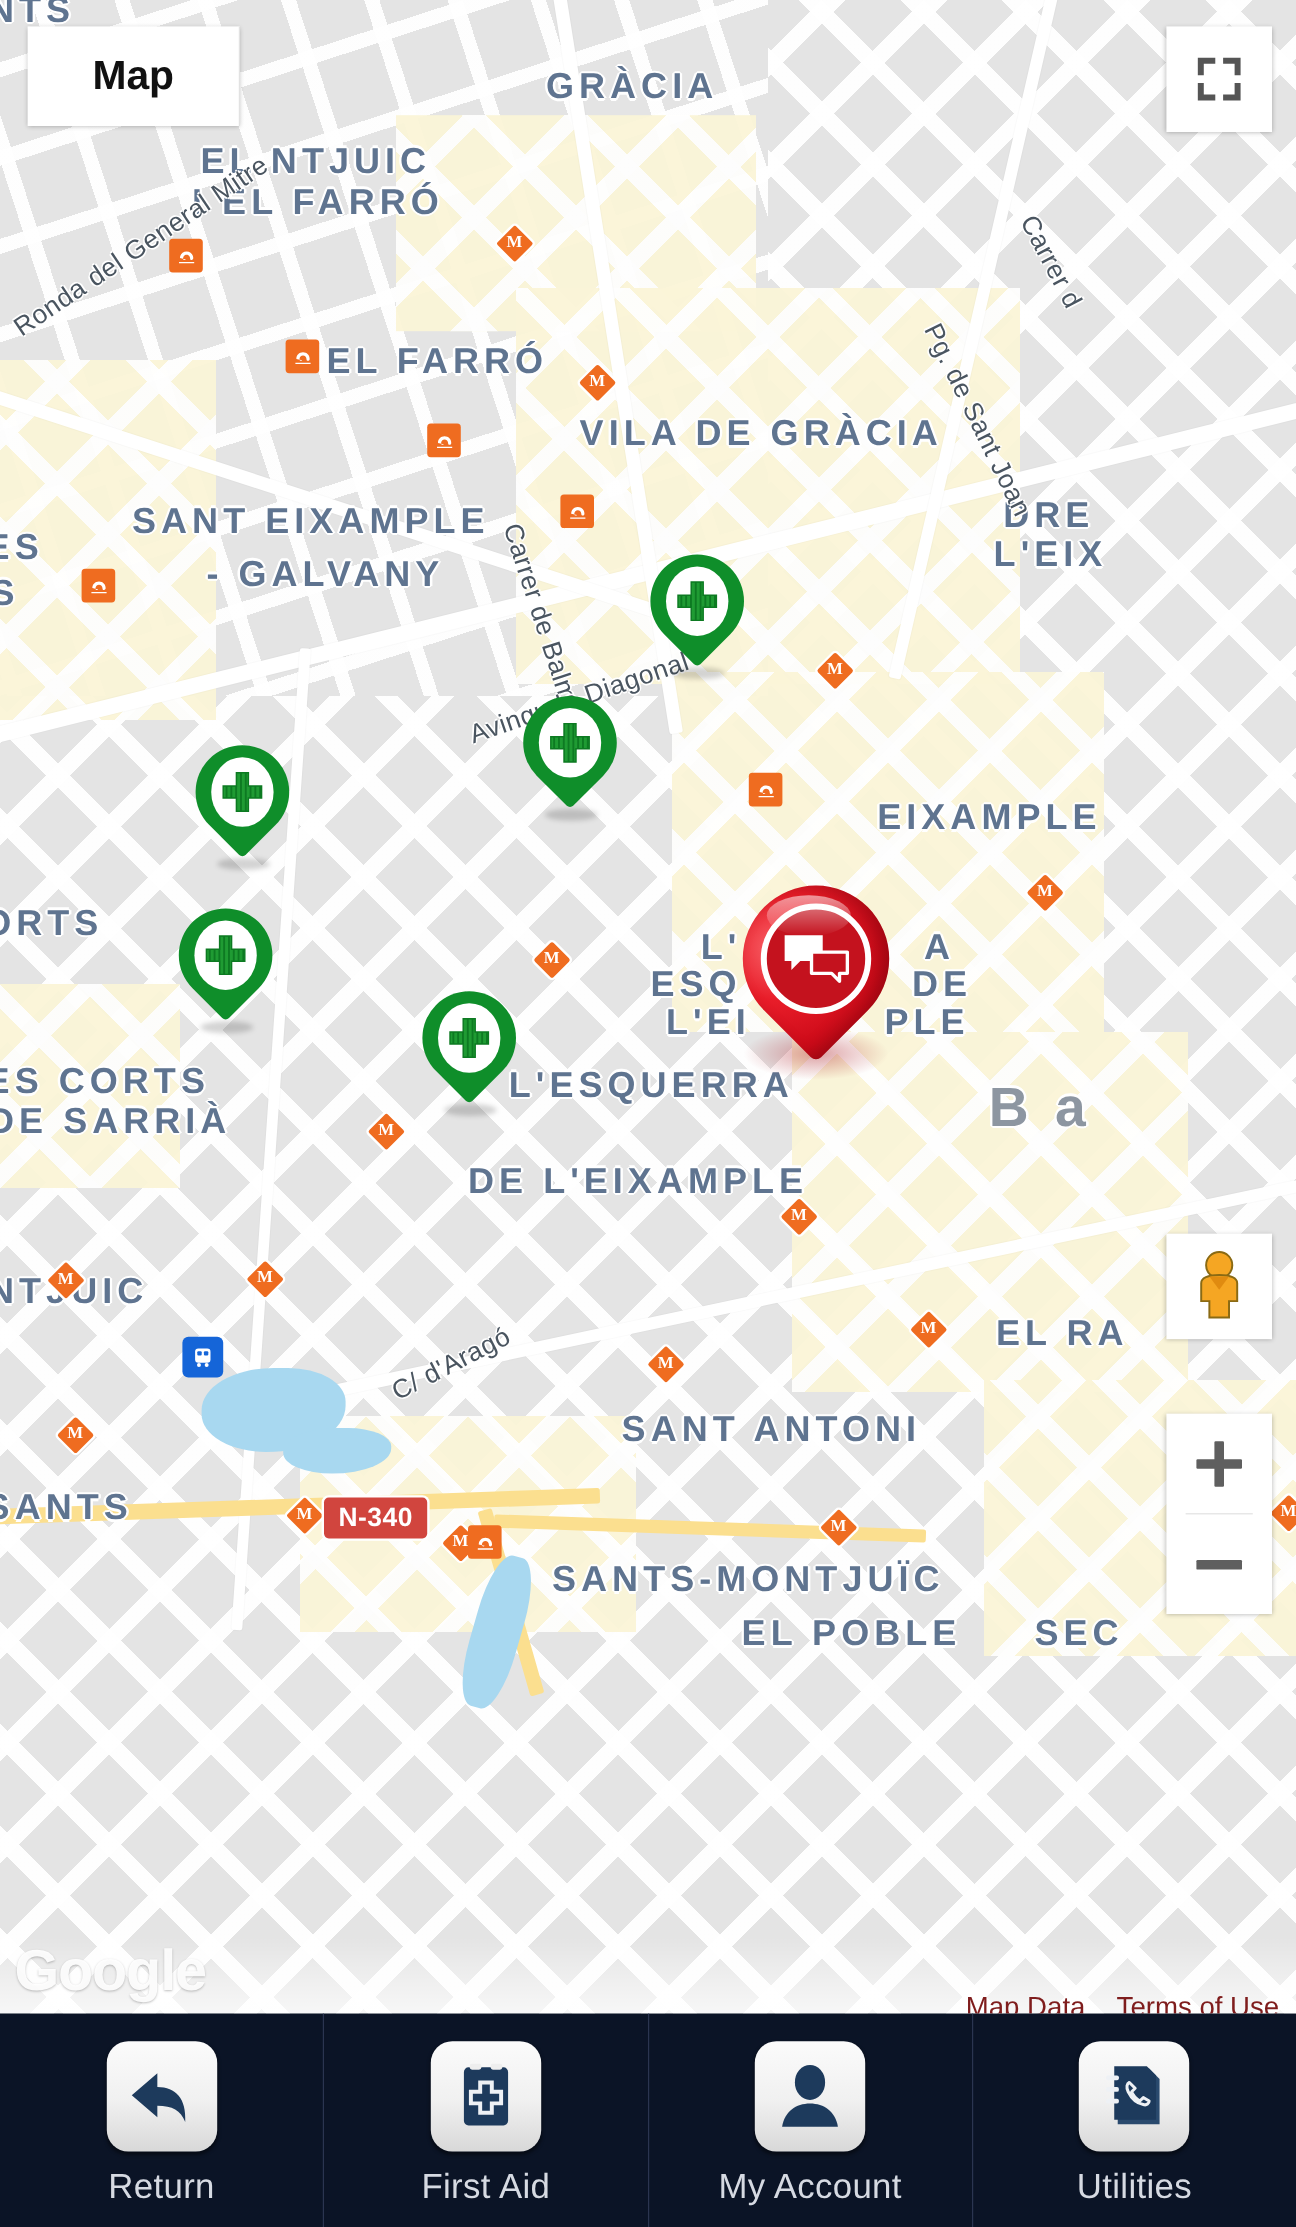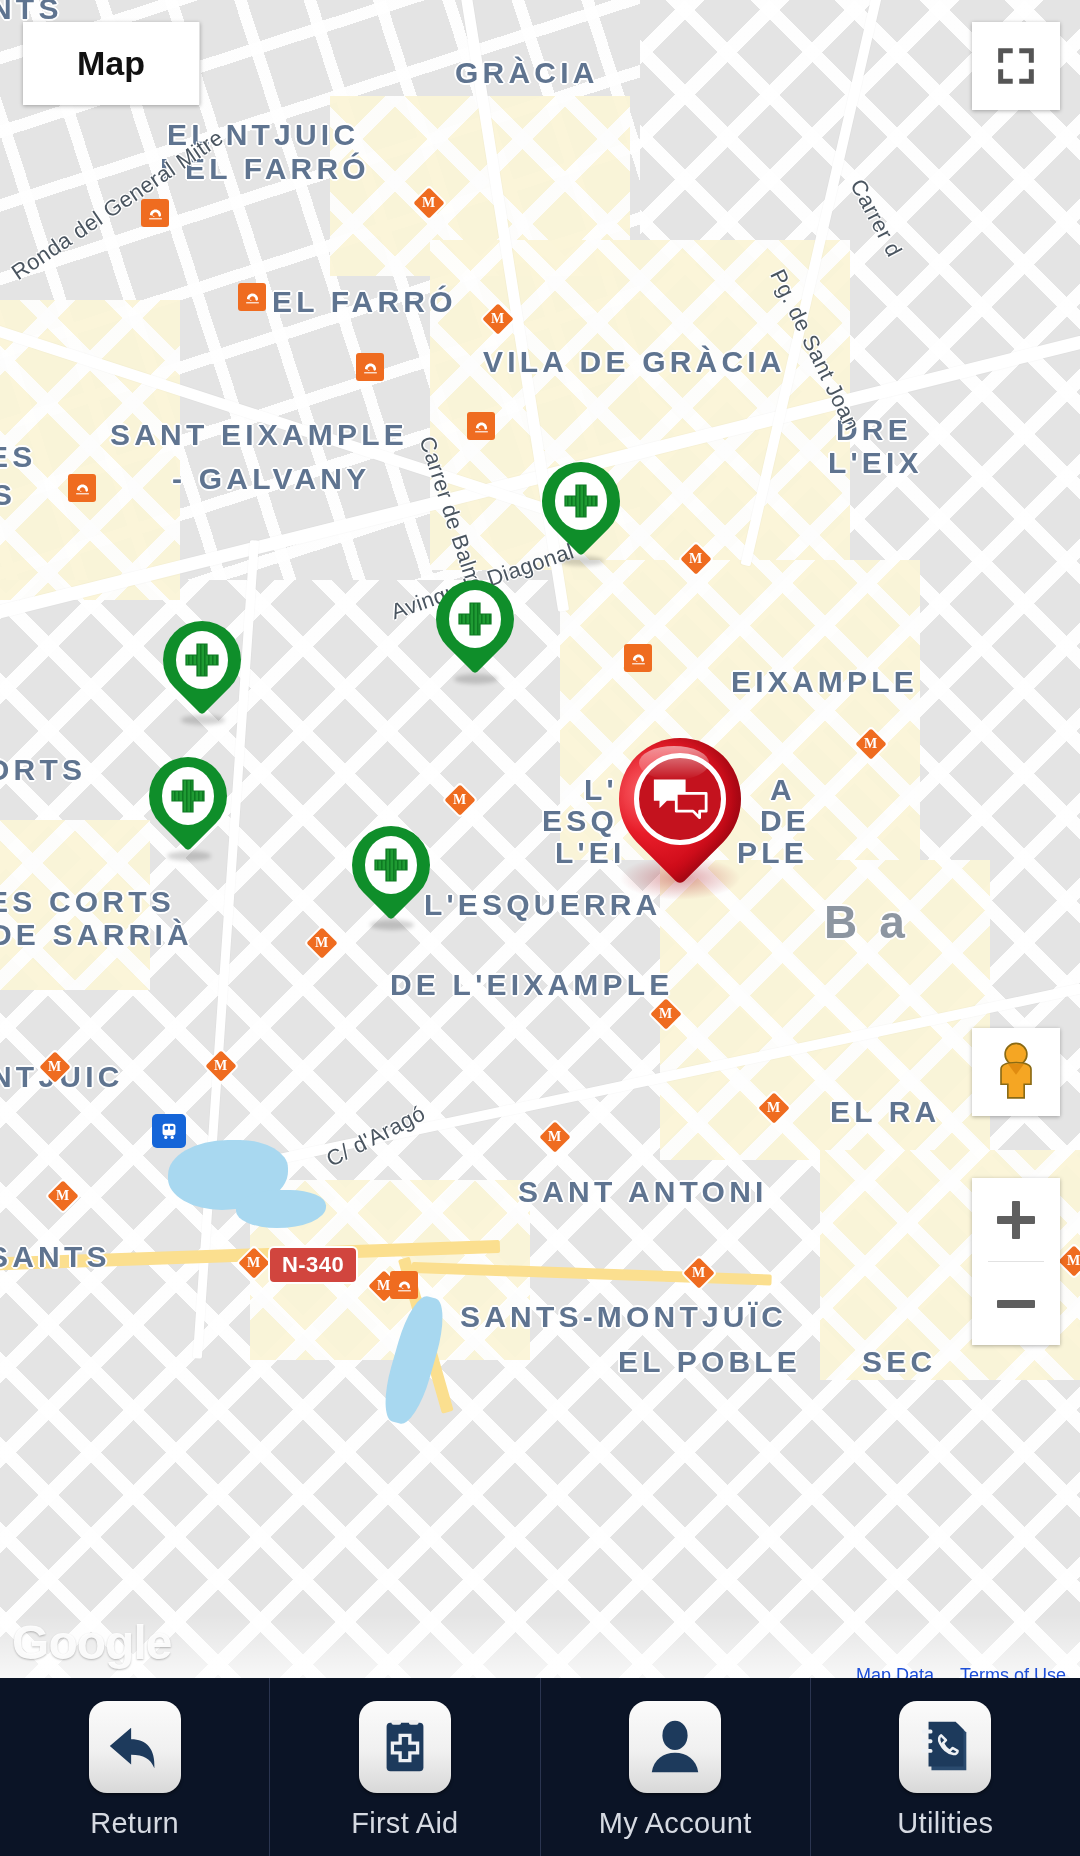--- a/index.html
+++ b/index.html
@@ -267,21 +267,21 @@
     font-family: "Liberation Sans", sans-serif;
     font-size: 48px; font-weight: bold;
     color: rgba(255,255,255,.93);
     letter-spacing: -.02em;
     text-shadow: 0 1px 2px rgba(0,0,0,.25);
     pointer-events:none;
   }
   #attrib {
     position: absolute; right: 14px; bottom: -8px;
     z-index: 38; display: flex; gap: 26px;
-    font-size: 18px; color: #1d4ed8;
+    font-size: 23px; color: #7f1d1d;
   }
   #attrib .at { cursor: pointer; }
   #mapfade {
     position:absolute; left:0; bottom:0; width:100%; height: 64px;
     background: linear-gradient(to bottom, rgba(255,255,255,0), rgba(255,255,255,.72));
     z-index: 37; pointer-events:none;
   }
 
   
   #bottomnav {

